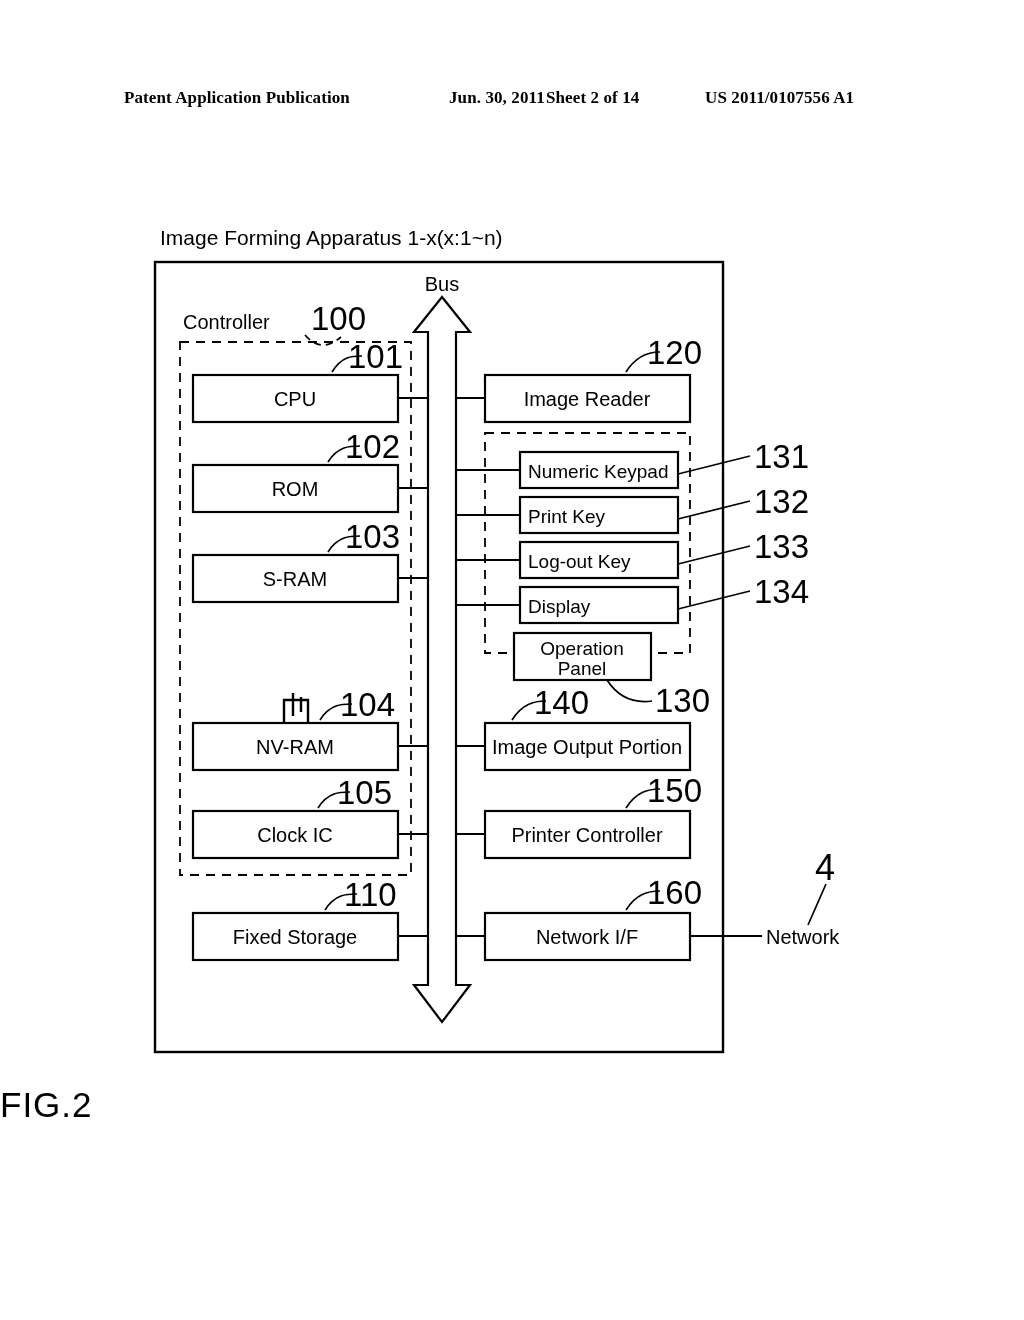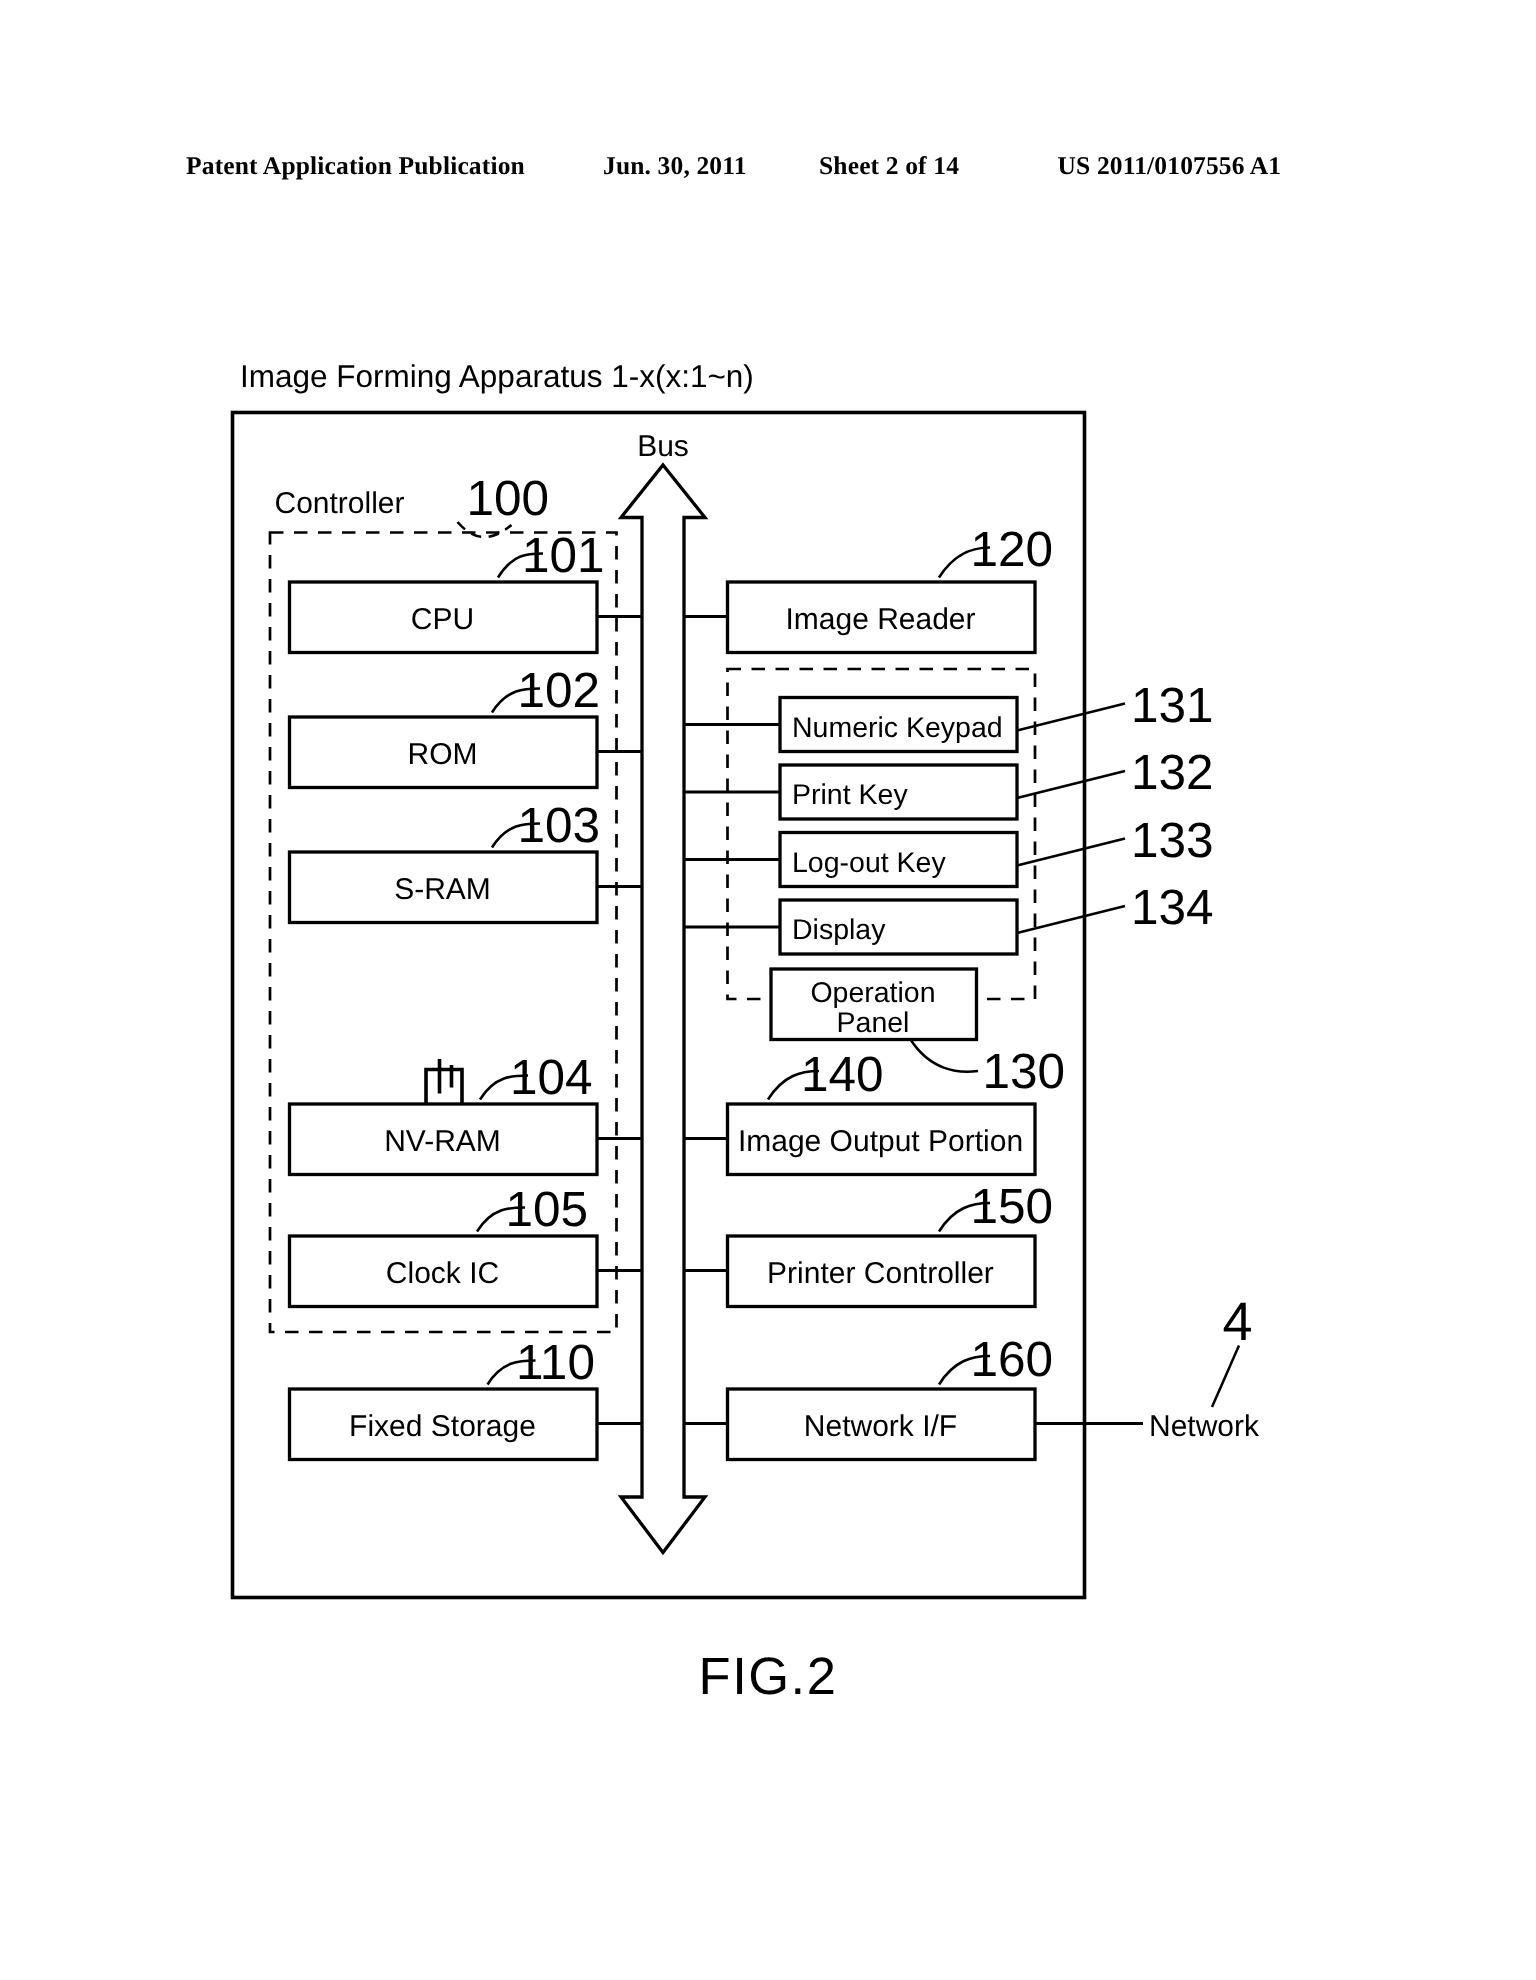--- a/index.html
+++ b/index.html
@@ -12,47 +12,46 @@
     height: 1320px;
     font-family: "Liberation Sans", sans-serif;
     color: #000000;
     position: relative;
     overflow: hidden;
   }
   #page {
     position: relative;
     width: 1024px;
     height: 1196px;
-    margin-top: 13px;
   }
 
   
   .head {
     position: absolute;
     top: 88px;
     left: 0;
     width: 1024px;
     font-family: "Liberation Serif", serif;
     font-weight: bold;
     font-size: 17px;
     letter-spacing: 0.1px;
     white-space: nowrap;
   }
   .head .h-pub   { position: absolute; left: 124px; }
-  .head .h-date  { position: absolute; left: 402px; }
+  .head .h-date  { position: absolute; left: 449px; }
   .head .h-sheet { position: absolute; left: 546px; }
   .head .h-num   { position: absolute; left: 705px; }
 
   
   .fig-caption {
     position: absolute;
     left: 0;
     top: 1085px;
     width: 1024px;
-    text-align: center;
+    text-align: left;
     font-size: 35px;
     letter-spacing: 1px;
   }
 
   
   #drawing {
     position: absolute;
     left: 0;
     top: 0;
   }

